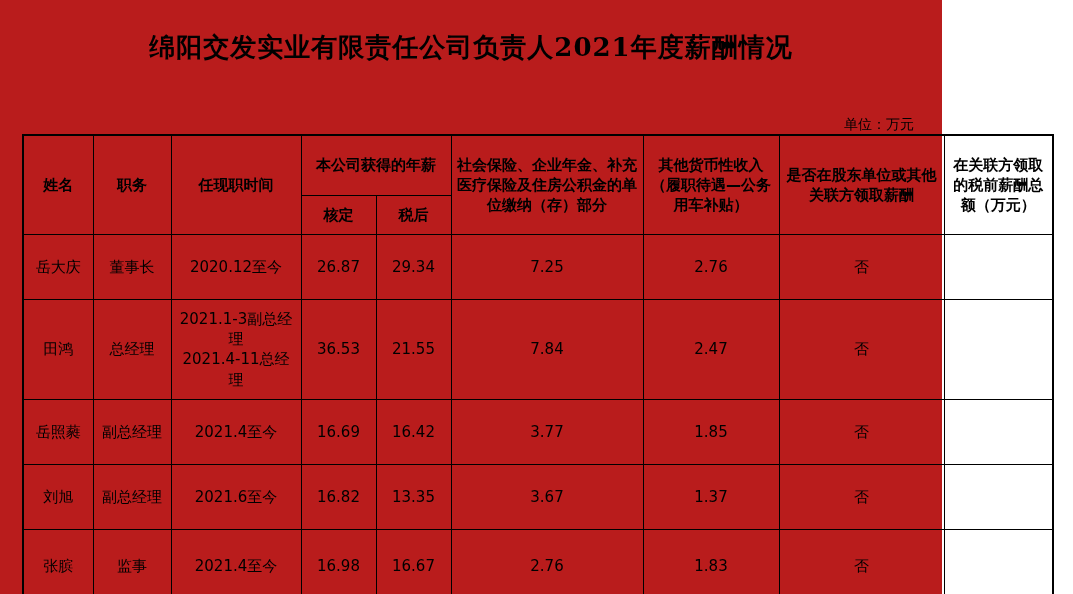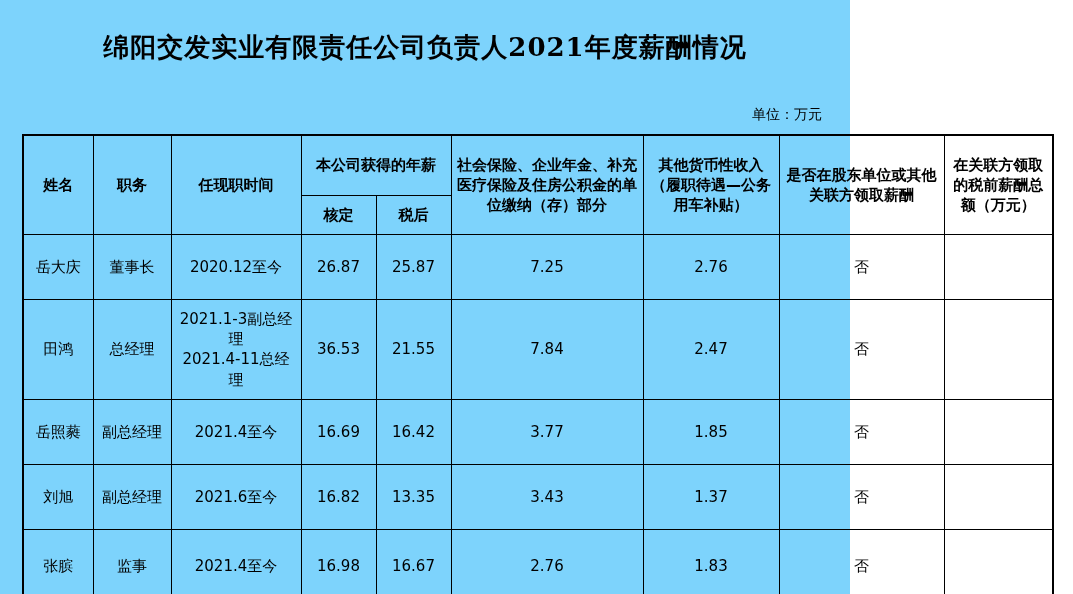--- a/index.html
+++ b/index.html
@@ -3,36 +3,36 @@
 <meta charset="utf-8">
 <style>
   * { margin: 0; padding: 0; box-sizing: border-box; }
   html, body {
     width: 1073px;
     background: #ffffff;
     font-family: "DejaVu Sans", "Liberation Sans", sans-serif;
     color: #000000;
   }
   .page {
-    width: 850px;
+    width: 942px;
     height: 594px;
-    background: #7dd3fc;
+    background: #b91c1c;
     position: relative;
   }
   .doc-title {
     text-align: center;
     font-weight: bold;
     font-size: 26px;
     letter-spacing: 1px;
     padding-top: 30px;
     font-family: "DejaVu Serif", "Liberation Serif", serif;
   }
   .unit-note {
     position: absolute;
-    top: 106px;
+    top: 116px;
     right: 28px;
     font-size: 14px;
   }
   table.salary-table {
     position: absolute;
     top: 134px;
     left: 22px;
     border-collapse: collapse;
     table-layout: fixed;
     width: 1030px;
@@ -101,21 +101,21 @@
         <th>核定</th>
         <th>税后</th>
       </tr>
     </thead>
     <tbody>
       <tr class="data-row">
         <td>岳大庆</td>
         <td>董事长</td>
         <td class="tenure-cell">2020.12至今</td>
         <td>26.87</td>
-        <td>25.87</td>
+        <td>29.34</td>
         <td>7.25</td>
         <td>2.76</td>
         <td>否</td>
         <td></td>
       </tr>
       <tr class="data-row tall">
         <td>田鸿</td>
         <td>总经理</td>
         <td class="tenure-cell">2021.1-3副总经理
 2021.4-11总经理</td>
@@ -136,21 +136,21 @@
         <td>1.85</td>
         <td>否</td>
         <td></td>
       </tr>
       <tr class="data-row">
         <td>刘旭</td>
         <td>副总经理</td>
         <td class="tenure-cell">2021.6至今</td>
         <td>16.82</td>
         <td>13.35</td>
-        <td>3.43</td>
+        <td>3.67</td>
         <td>1.37</td>
         <td>否</td>
         <td></td>
       </tr>
       <tr class="data-row tall">
         <td>张膑</td>
         <td>监事</td>
         <td class="tenure-cell">2021.4至今</td>
         <td>16.98</td>
         <td>16.67</td>

